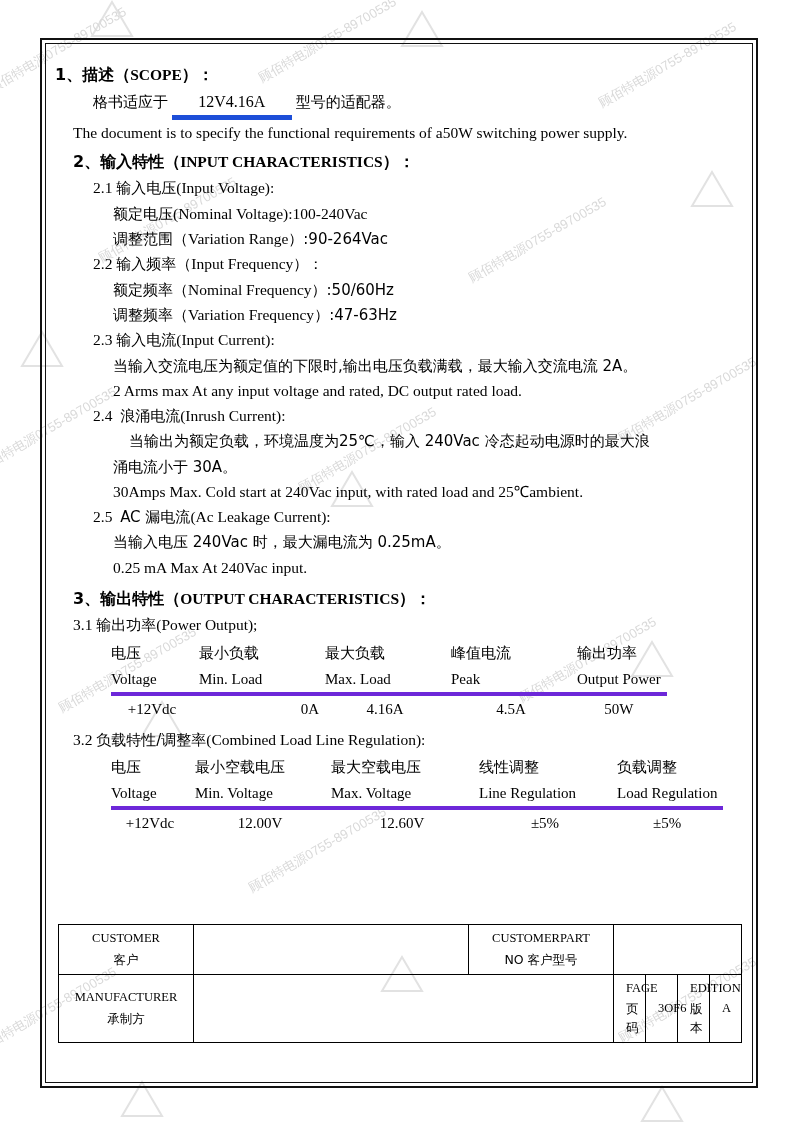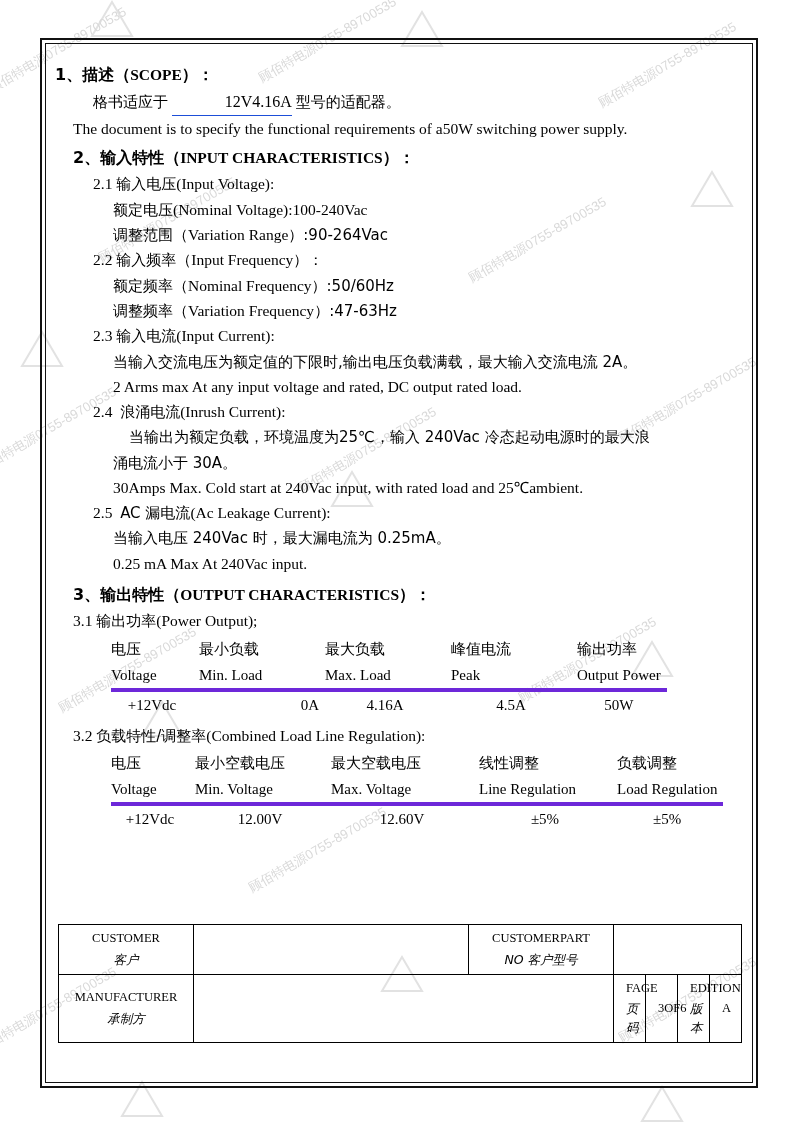--- a/index.html
+++ b/index.html
@@ -82,22 +82,22 @@
   .cn { font-family: "DejaVu Sans", sans-serif; font-size: 15px; }
   .en { font-family: "Liberation Serif", serif; font-size: 15.5px; }
 
   .i1 { padding-left: 18px; }
   .i2 { padding-left: 38px; }
   .i3 { padding-left: 58px; }
   .i4 { padding-left: 74px; }
   .blank-underline {
     display: inline-block;
     width: 120px;
-    border-bottom: 1px solid #1d4ed8;
-    text-align: right;
+    border-bottom: 5px solid #1d4ed8;
+    text-align: center;
     font-family: "Liberation Serif", serif;
     font-size: 16px;
   }
 
   
   table.spec {
     border-collapse: collapse;
     margin-left: 36px;
     margin-top: 2px;
   }
@@ -129,21 +129,20 @@
     font-size: 12.5px;
     font-family: "Liberation Serif", serif;
     padding: 4px 12px;
     height: 34px;
   }
   #info-table td .cn2 {
     font-family: "DejaVu Sans", sans-serif;
     font-size: 12.5px;
     display: block;
     margin-top: 3px;
-    font-style: italic;
   }
   .cellstack { line-height: 1.5; }
 </style>
 </head>
 <body>
 
 <div id="watermarks">
   <div class="tri" style="left:90px;top:0px;">
     <svg width="44" height="38" viewBox="0 0 44 38">
         <polygon points="22,2 42,36 2,36" fill="none" stroke="#e2e2e2" stroke-width="2"></polygon>

